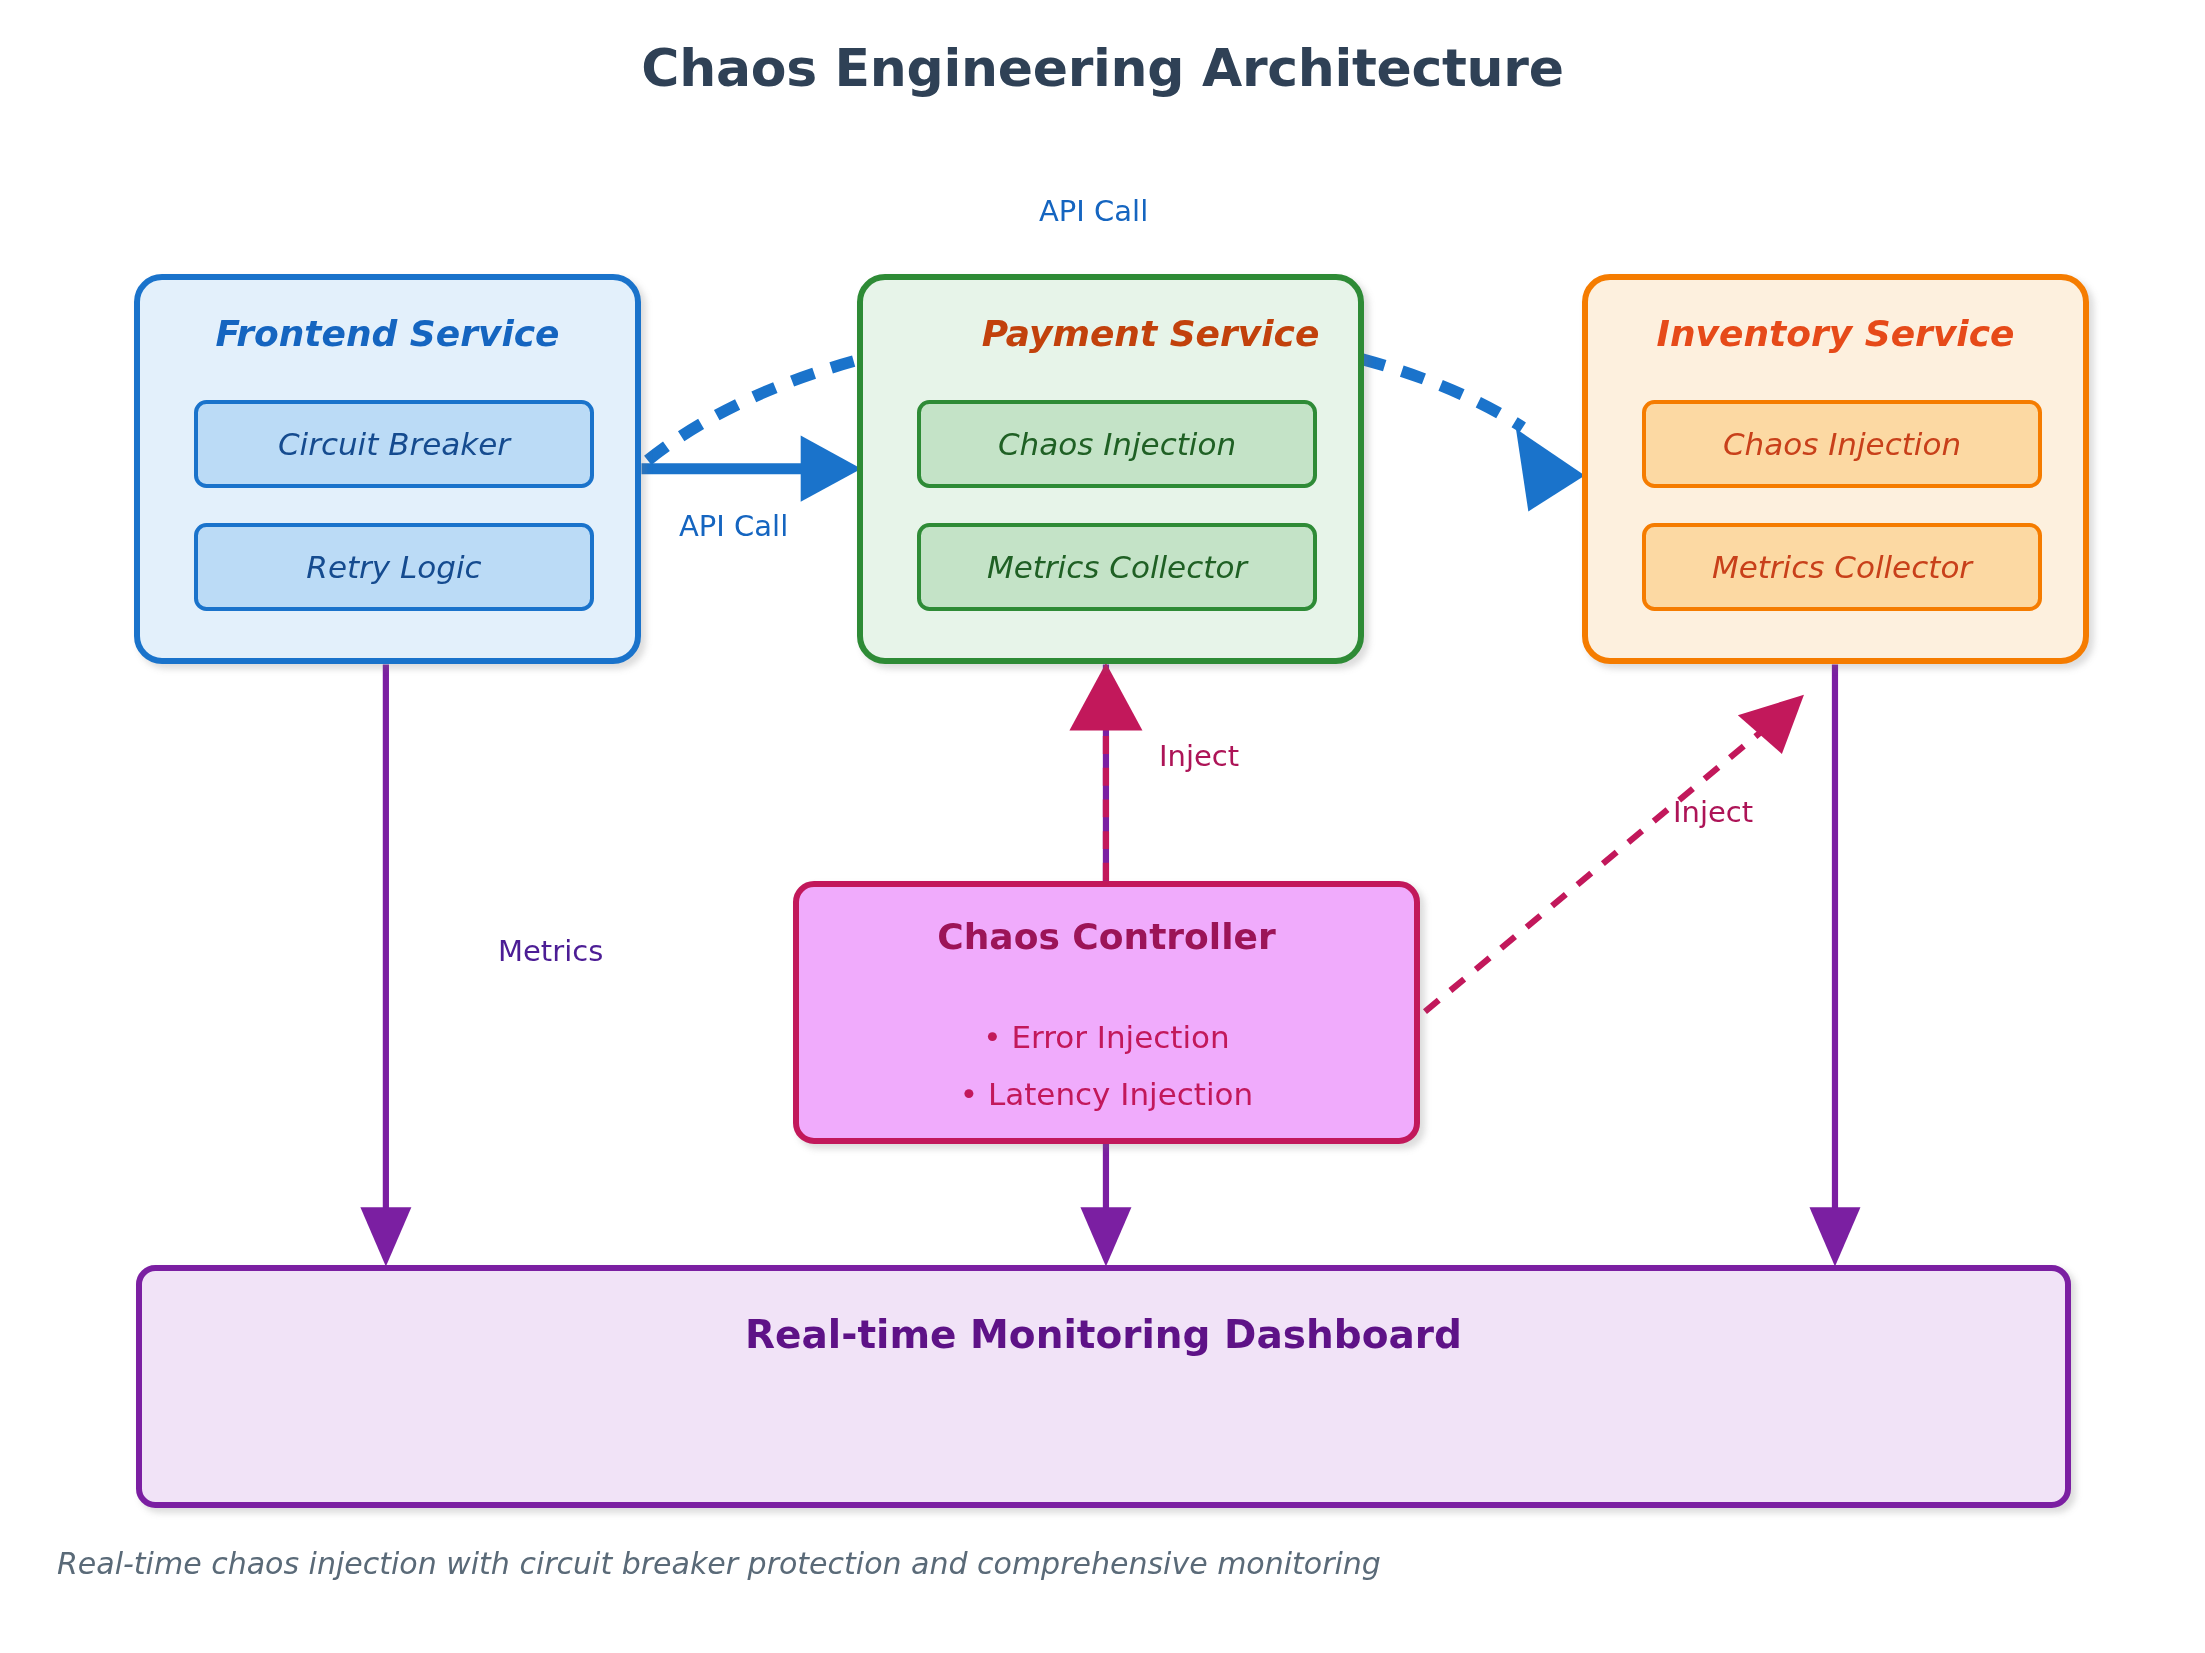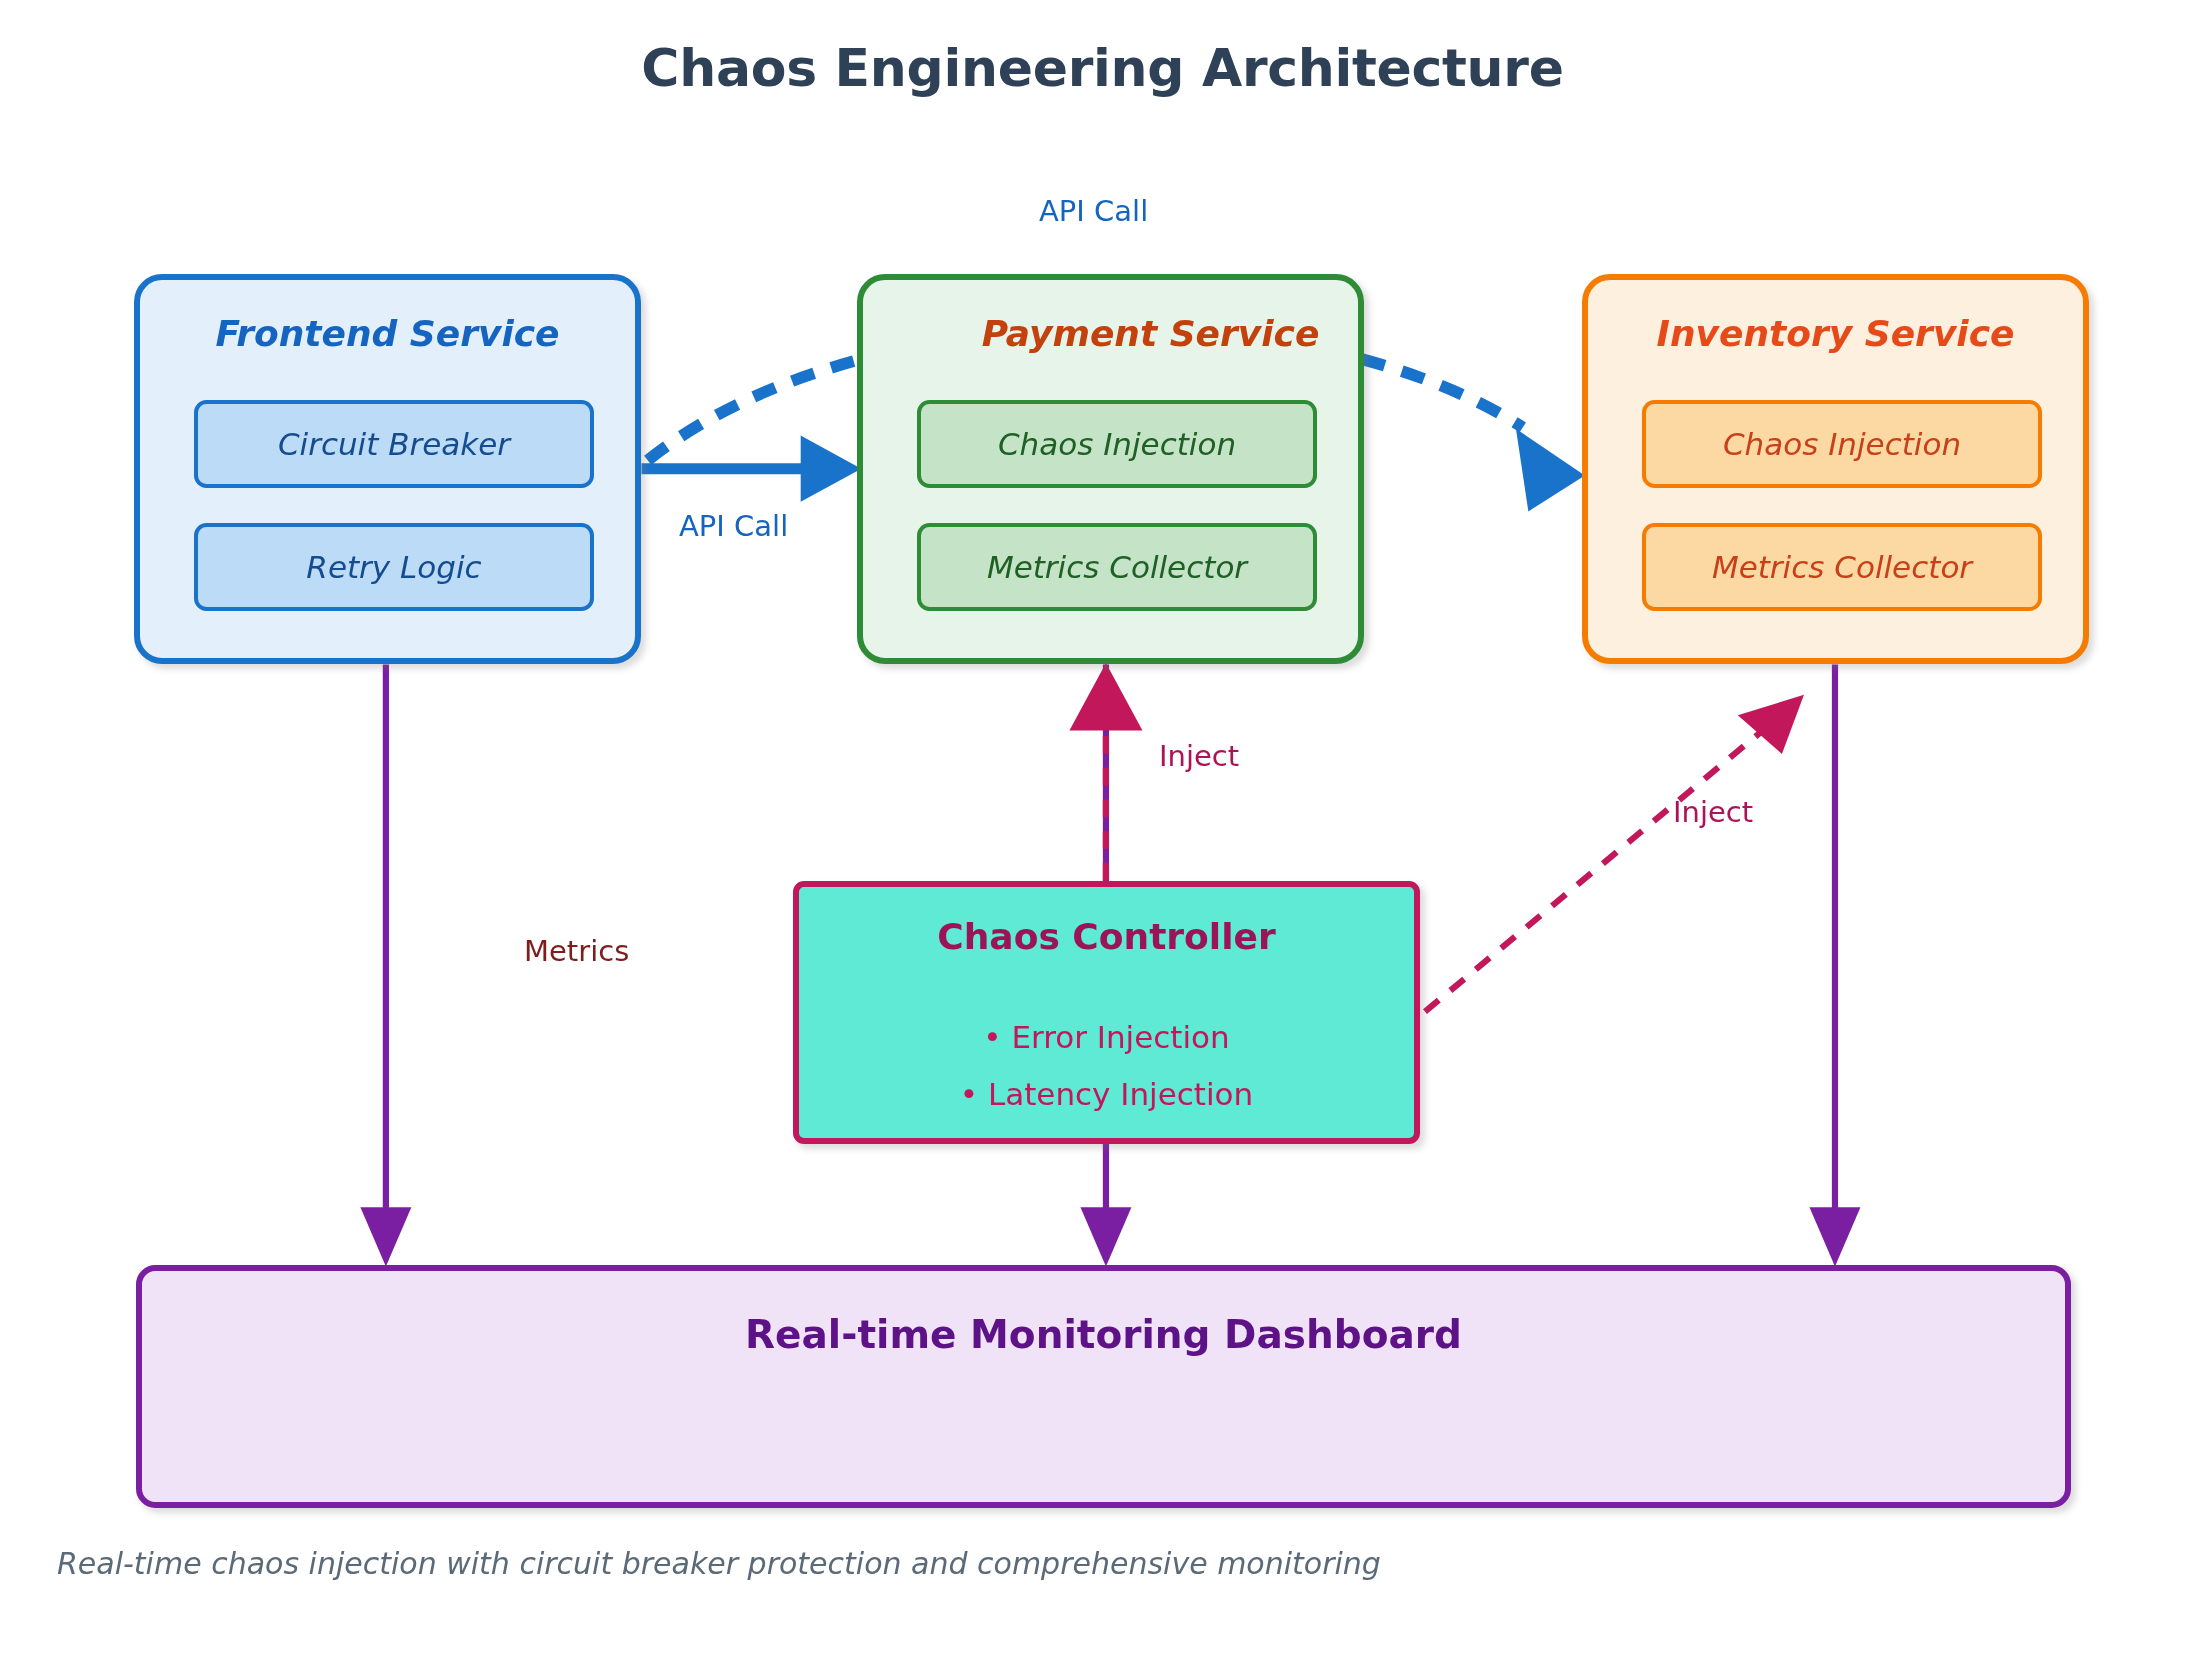--- a/index.html
+++ b/index.html
@@ -96,22 +96,22 @@
   
   #box-inventory { left: 1582px; top: 274px; width: 507px; height: 390px;
     background: #fdf0de; border: 6.2px solid #f57c00; }
   #box-inventory .service-title { color: #e64a19; }
   #box-inventory .sub-box { background: #fcd9a3; border: 4.8px solid #f57c00; color: #c8401a; }
 
   
   #box-controller {
     position: absolute;
     left: 793px; top: 881px; width: 627px; height: 263px;
-    background: #5eead4; border: 6.2px solid #c2185b;
-    border-radius: 11px; box-sizing: border-box;
+    background: #f0abfc; border: 6.2px solid #c2185b;
+    border-radius: 21px; box-sizing: border-box;
     box-shadow: 4.1px 4.8px 6.2px rgba(120,120,120,0.25);
   }
   #box-controller .service-title { color: #9c1458; top: 29px; font-size: 36px; }
   .ctrl-item {
     position: absolute;
     left: 0; width: 100%;
     text-align: center;
     font-size: 31px;
     color: #c2185b;
     white-space: nowrap;
@@ -140,21 +140,21 @@
   }
 
   
   .edge-label {
     position: absolute;
     font-size: 29px;
     white-space: nowrap;
   }
   .lbl-blue { color: #1565c0; }
   .lbl-crimson { color: #ad1457; }
-  .lbl-purple { color: #7f1d1d; margin-left: 26px; }
+  .lbl-purple { color: #4c1d95; }
   #lbl-api-top { left: 1039px; top: 194px; }
   #lbl-api-mid { left: 679px; top: 509px; }
   #lbl-inject-1 { left: 1159px; top: 739px; }
   #lbl-inject-2 { left: 1673px; top: 795px; }
   #lbl-metrics { left: 498px; top: 934px; }
 </style>
 </head>
 <body>
 
 <div id="canvas">

